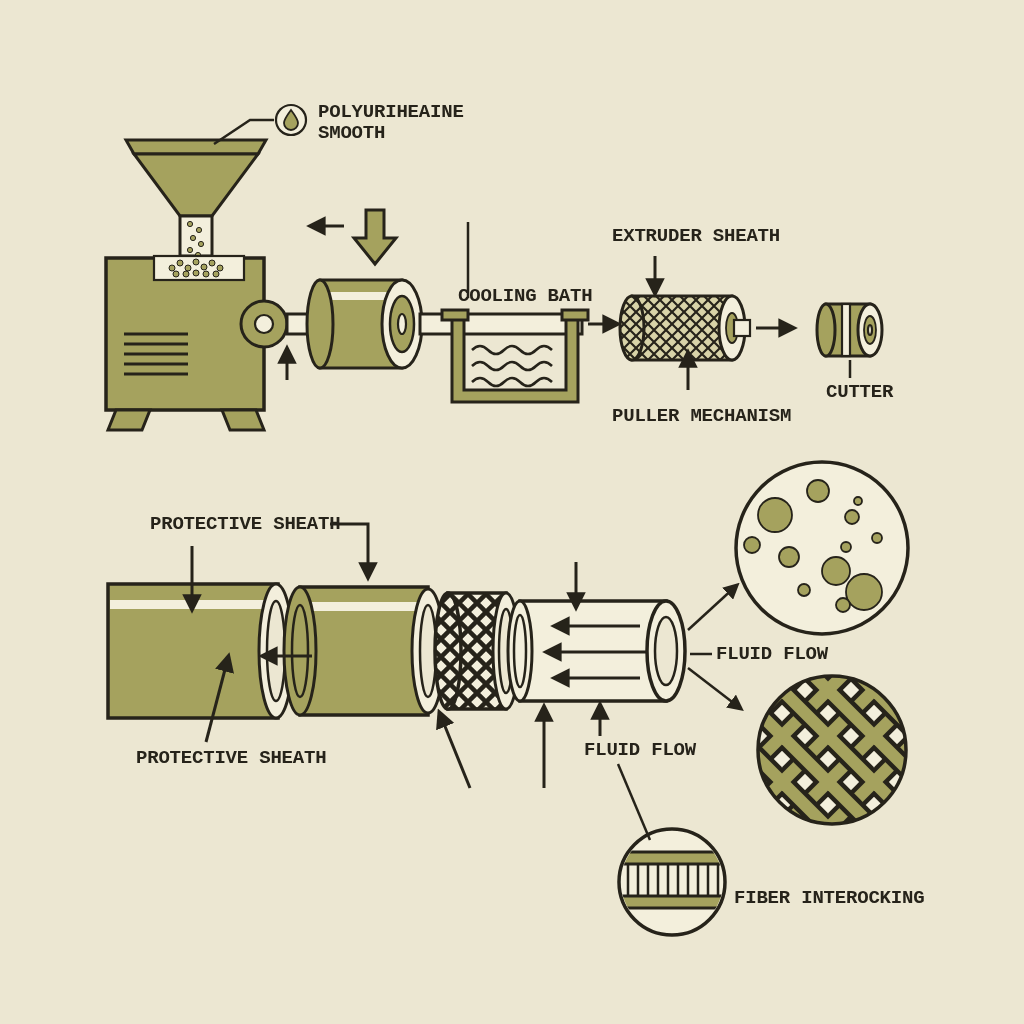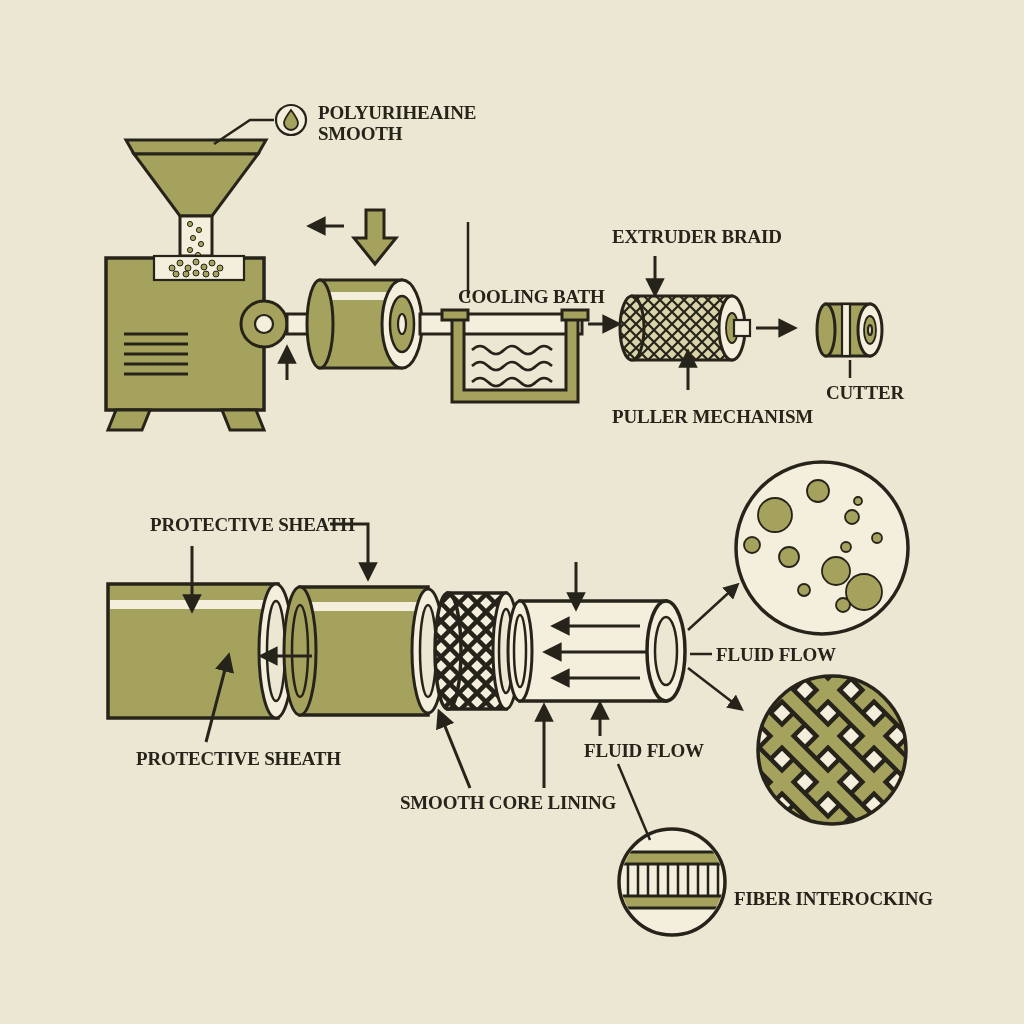--- a/index.html
+++ b/index.html
@@ -1,20 +1,20 @@
 <!DOCTYPE html>
 <html style="--bg: #ece7d2; --olive: #a5a25e; --cream: #f3efdc; --ink: #26231a; --olivepale: #d8d3a8;"><head>
 <meta charset="utf-8">
 <style>
   :root{
     --bg:#ece7d2; --olive:#a5a25e; --cream:#f3efdc; --ink:#26231a; --olivepale:#d8d3a8;
   }
   html,body{margin:0;padding:0;background:var(--bg);}
   #canvas{position:relative;width:1024px;height:996px;background:var(--bg);overflow:hidden;
-          font-family:Liberation Serif, serif;}
+          font-family:Liberation Mono, monospace;}
   #art{position:absolute;left:0;top:0;}
   .lbl{position:absolute;font-weight:700;font-size:19px;line-height:21px;color:var(--ink);
        letter-spacing:-0.2px;white-space:nowrap;}
   .lbl span{display:block;}
   
   .ol{fill:var(--olive);stroke:var(--ink);stroke-width:3;}
   .ol35{fill:var(--olive);stroke:var(--ink);stroke-width:3.5;}
   .cr{fill:var(--cream);stroke:var(--ink);stroke-width:3;}
   .cr2{fill:var(--cream);stroke:var(--ink);stroke-width:2.2;}
   .bgf{fill:var(--bg);stroke:var(--ink);stroke-width:2.5;}
@@ -257,21 +257,21 @@
   <span>POLYURIHEAINE</span>
   <span>SMOOTH</span>
 </div>
 
 
 <div class="lbl" style="left:458px;top:286px">
   <span>COOLING BATH</span>
 </div>
 
 <div class="lbl" style="left:612px;top:226px">
-  <span>EXTRUDER BRAID</span>
+  <span>EXTRUDER SHEATH</span>
 </div>
 
 <div class="lbl" style="left:612px;top:406px">
   <span>PULLER MECHANISM</span>
 </div>
 
 <div class="lbl" style="left:826px;top:382px">
   <span>CUTTER</span>
 </div>
 
@@ -286,21 +286,18 @@
 
 
 <div class="lbl" style="left:584px;top:740px">
   <span>FLUID FLOW</span>
 </div>
 
 <div class="lbl" style="left:136px;top:748px">
   <span>PROTECTIVE SHEATH</span>
 </div>
 
-<div class="lbl" style="left:400px;top:792px">
-  <span>SMOOTH CORE LINING</span>
-</div>
 
 <div class="lbl" style="left:734px;top:888px">
   <span>FIBER INTEROCKING</span>
 </div>
 
 </div>
 
 </body></html>

